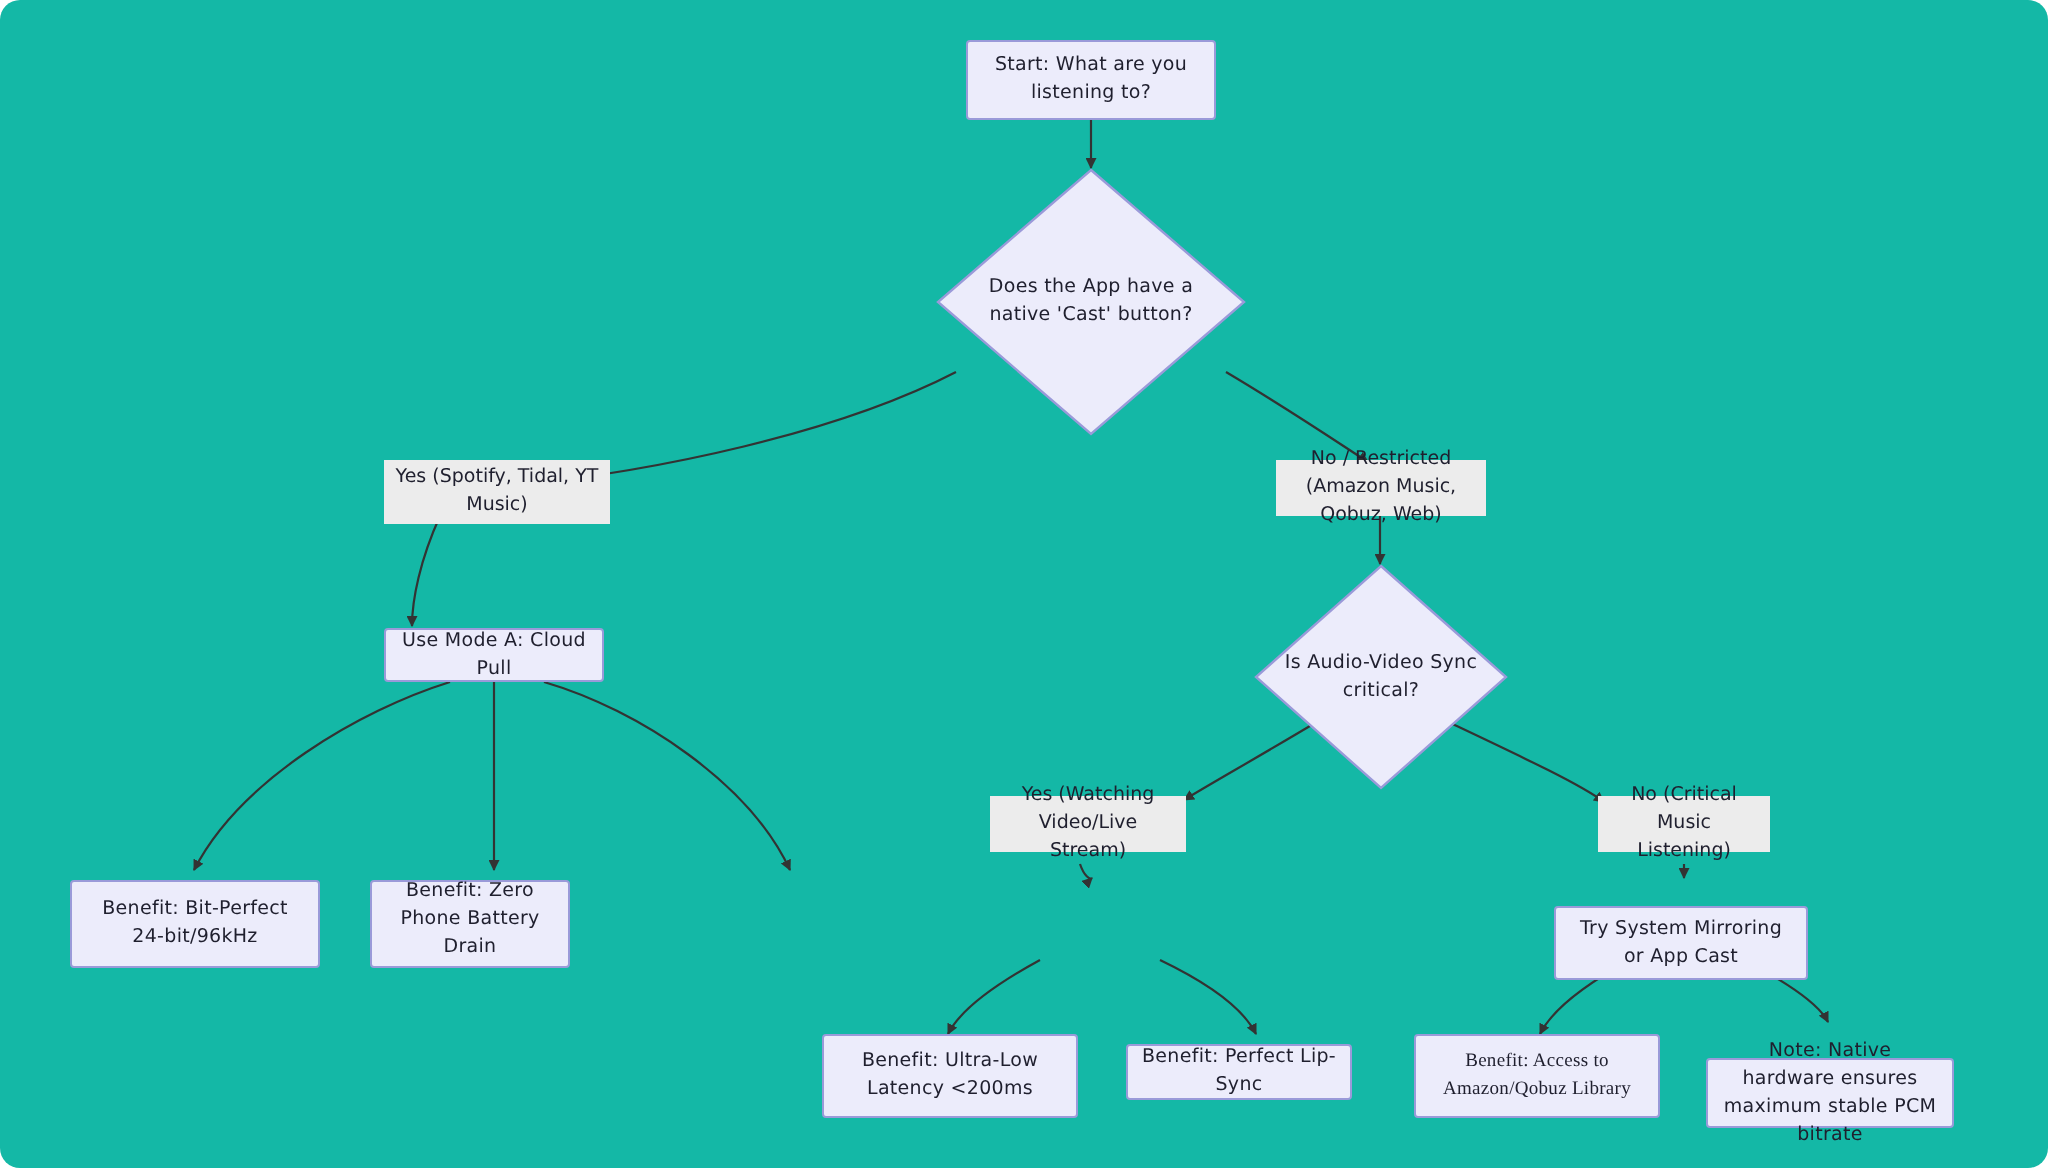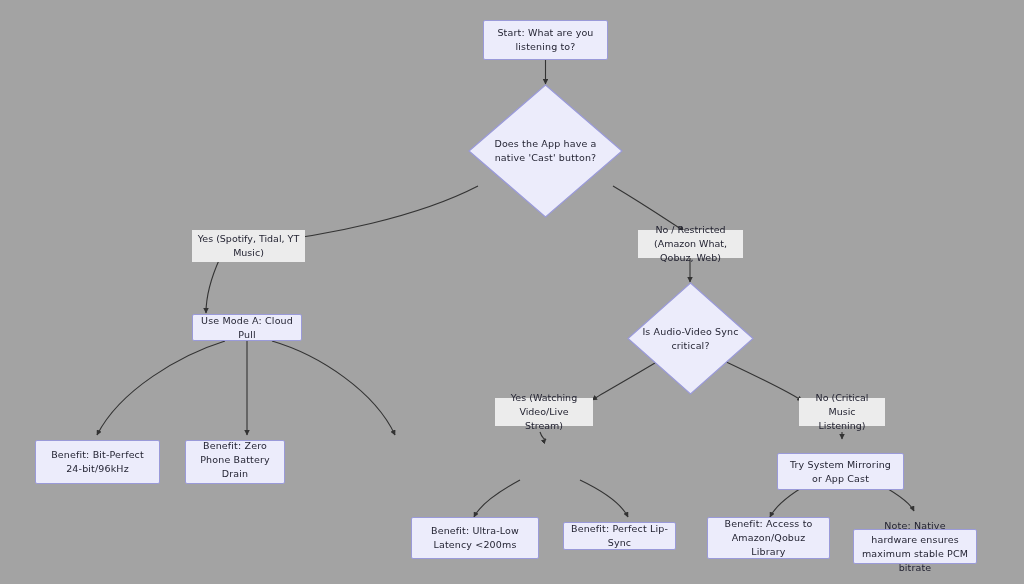--- a/index.html
+++ b/index.html
@@ -7,22 +7,23 @@
     padding: 0;
     background: #ffffff;
   }
   body {
     font-family: "DejaVu Sans", sans-serif;
   }
   #canvas {
     position: relative;
     width: 1024px;
     height: 584px;
-    background: #a3a3a3;
+    background: #14b8a6;
     overflow: hidden;
+    border-radius: 10px;
   }
   #edges {
     position: absolute;
     left: 0;
     top: 0;
     width: 1024px;
     height: 584px;
   }
   .node {
     position: absolute;
@@ -127,21 +128,21 @@
       <polygon points="77.5,1 154,67 77.5,133 1,67" fill="#ececfb" stroke="#9a9ad9" stroke-width="1.2"></polygon>
     </svg>
     <span class="txt">Does the App have a native 'Cast' button?</span>
   </div>
 
   <div class="edge-label" style="left:192px; top:230px; width:113px; height:32px;">
     <span class="txt">Yes (Spotify, Tidal, YT Music)</span>
   </div>
 
   <div class="edge-label" style="left:638px; top:230px; width:105px; height:28px;">
-    <span class="txt">No / Restricted (Amazon What, Qobuz, Web)</span>
+    <span class="txt">No / Restricted (Amazon Music, Qobuz, Web)</span>
   </div>
 
   <div class="node rect" style="left:192px; top:314px; width:110px; height:27px;">
     <span class="txt">Use Mode A: Cloud Pull</span>
   </div>
 
   <div class="node rect" style="left:35px; top:440px; width:125px; height:44px;">
     <span class="txt">Benefit: Bit-Perfect 24-bit/96kHz</span>
   </div>
 
@@ -171,21 +172,21 @@
   </div>
 
   <div class="node rect" style="left:563px; top:522px; width:113px; height:28px;">
     <span class="txt">Benefit: Perfect Lip-Sync</span>
   </div>
 
   <div class="node rect" style="left:777px; top:453px; width:127px; height:37px;">
     <span class="txt">Try System Mirroring or App Cast</span>
   </div>
 
-  <div class="node rect" style="left:707px; top:517px; width:123px; height:42px;">
+  <div class="node rect" style="left:707px; top:517px; width:123px; height:42px;font-family:Liberation Serif, serif;">
     <span class="txt">Benefit: Access to Amazon/Qobuz Library</span>
   </div>
 
   <div class="node rect" style="left:853px; top:493px; width:124px; height:35px;margin-top:36px;">
     <span class="txt">Note: Native hardware ensures maximum stable PCM bitrate</span>
   </div>
 
 </div>
 
 </body></html>

